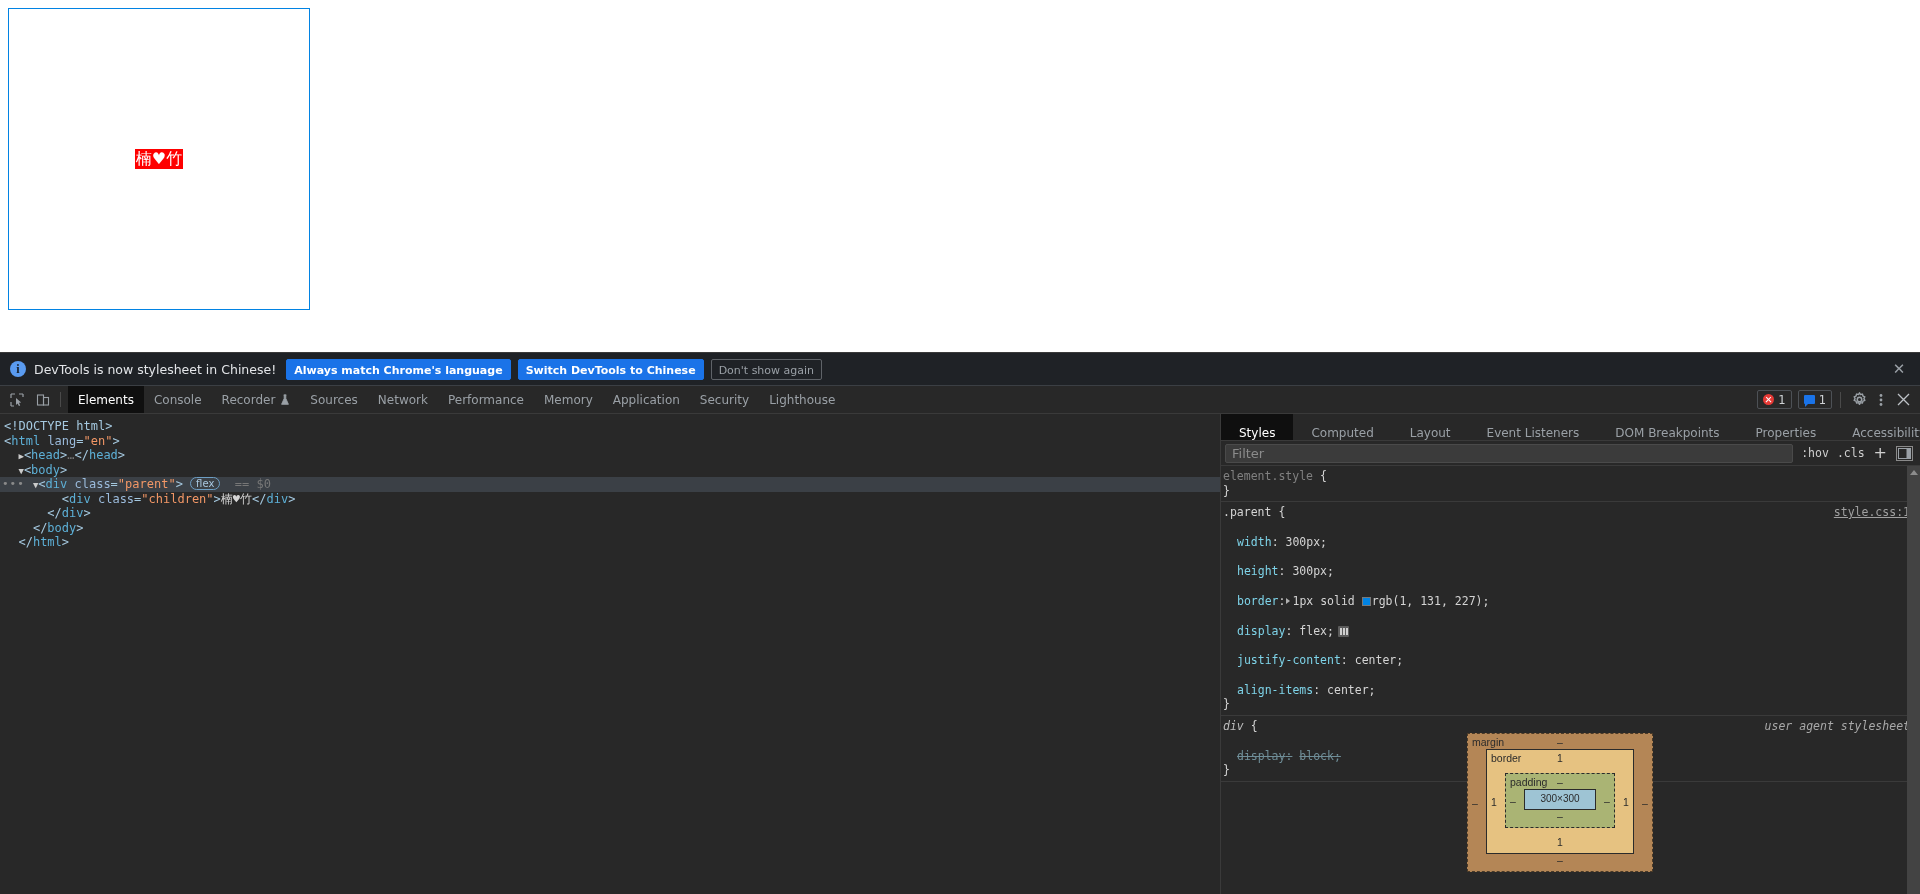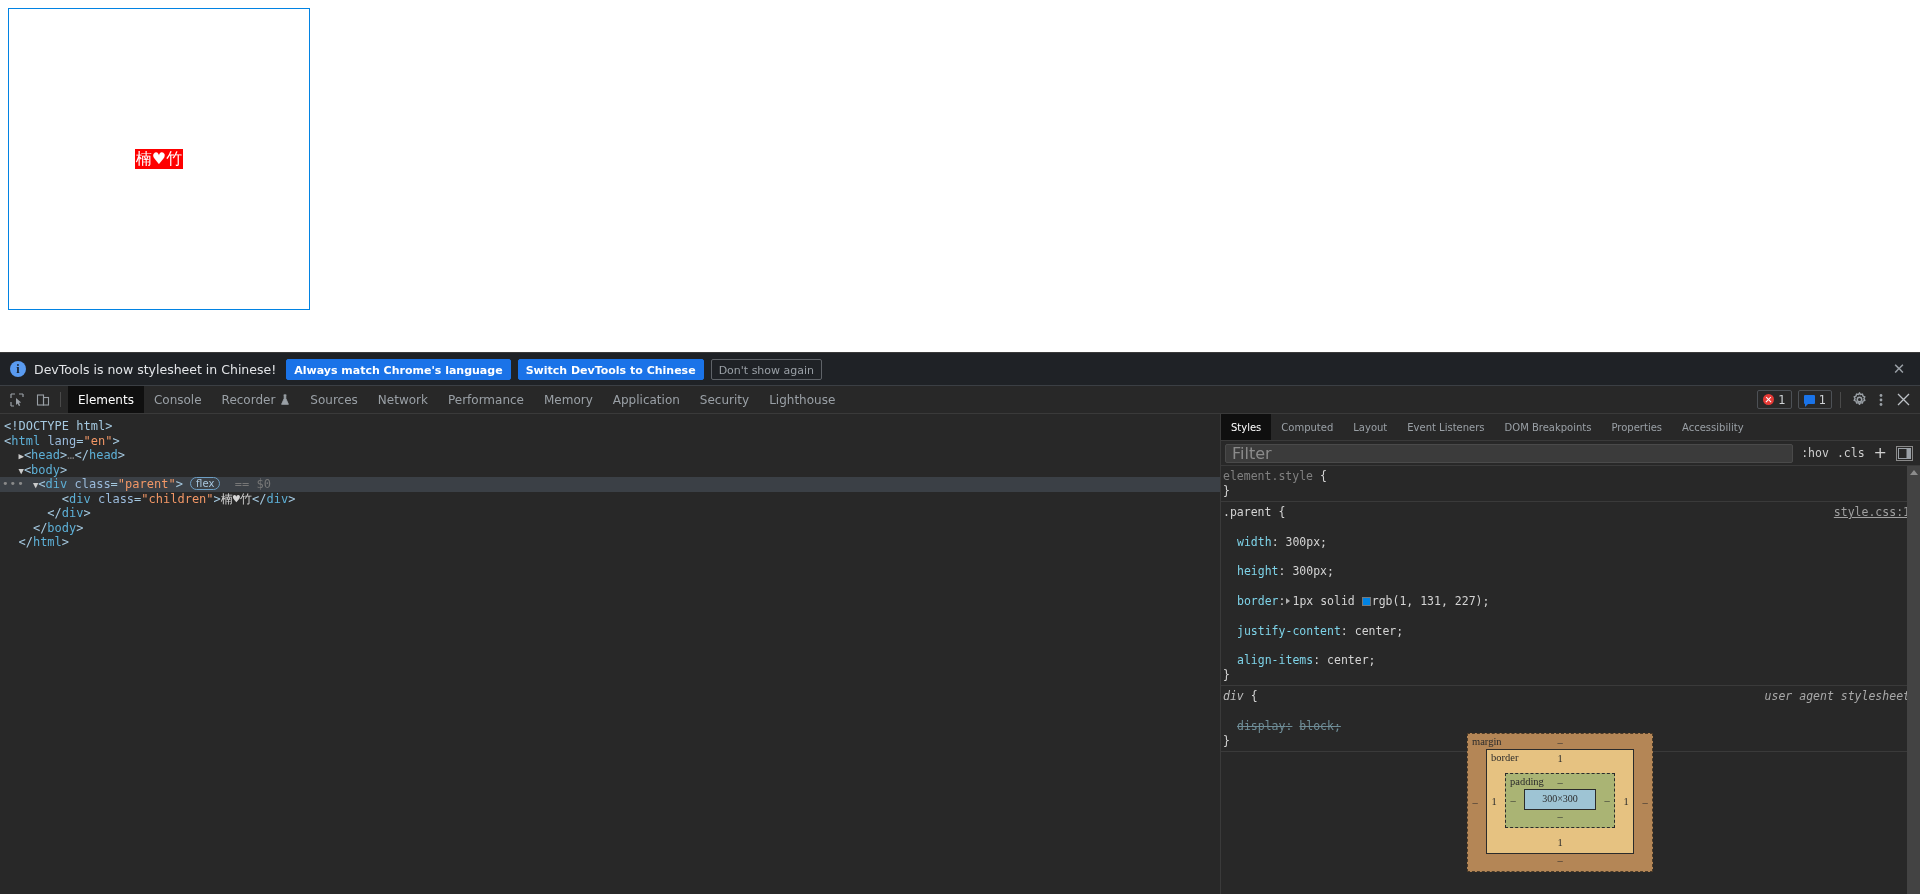--- a/index.html
+++ b/index.html
@@ -221,38 +221,38 @@
     cursor: pointer;
   }
 
   
   .styles-tabs {
     height: 27px;
     display: flex; align-items: stretch;
     border-bottom: 1px solid #3a3a3a;
     background: #282828;
   }
-  .styles-tabs .tab { font-size: 10px; padding: 0 10px; }
+  .styles-tabs .tab { font-size: 12px; padding: 0 18px; align-items: flex-end; }
   .styles-tabs .tab.active { background: #0f0f0f; color: #ffffff; }
 
   .filter-row {
     height: 25px;
     display: flex; align-items: center;
     border-bottom: 1px solid #3a3a3a;
     padding: 0 4px 0 0;
     background: #282828;
   }
   .filter-input {
     flex: 1;
     height: 19px; margin: 0 4px;
     background: #3b3b3b;
     border: 1px solid #4a4a4a;
     border-radius: 2px;
     color: #cfcfcf;
-    font-size: 16px;
+    font-size: 13px;
     padding: 0 6px;
     outline: none;
     font-family: "DejaVu Sans", sans-serif;
   }
   .filter-input::placeholder { color: #8b8b8b; }
   .pseudo-btn {
     font-family: "DejaVu Sans Mono", monospace;
     font-size: 11.5px;
     color: #cfcfcf;
     padding: 0 4px;
@@ -326,21 +326,21 @@
     box-shadow: 3px 0 0 #cfcfcf, 6px 0 0 #cfcfcf;
   }
 
   
   .boxmodel-wrap {
     position: absolute;
     left: 246px; bottom: 22px;
     width: 186px;
   }
   .bm {
-    font-family: Liberation Serif, serif;
+    font-family: Liberation Sans, sans-serif;
     color: #2b2b2b;
     text-align: center;
     font-size: 11px;
   }
   .bm-margin {
     background: #b48656;
     border: 1px dashed #4a3a28;
     padding: 2px 4px 4px 4px;
     position: relative;
   }
@@ -554,20 +554,21 @@
               <div class="rule">
                 <div class="rule-line"><span class="sel-dim">element.style</span><span class="brace"> {</span></div>
                 <div class="rule-line"><span class="brace">}</span></div>
               </div>
               <div class="rule">
                 <div class="origin">style.css:1</div>
                 <div class="rule-line"><span class="sel-name">.parent</span><span class="brace"> {</span></div>
                 <div class="rule-line indent"><span class="prop">width</span><span class="val">:</span><span class="val"> </span><span class="val">300px;</span></div>
                 <div class="rule-line indent"><span class="prop">height</span><span class="val">:</span><span class="val"> </span><span class="val">300px;</span></div>
                 <div class="rule-line indent"><span class="prop">border</span><span class="val">:</span><span class="arrow-tri"></span><span class="val">1px solid </span><span class="swatch" style="background: rgb(1, 131, 227);"></span><span class="val">rgb(1, 131, 227);</span></div>
+                <div class="rule-line indent"><span class="prop">display</span><span class="val">:</span><span class="val"> </span><span class="val">flex;</span><span class="flexbtn"></span></div>
                 <div class="rule-line indent"><span class="prop">justify-content</span><span class="val">:</span><span class="val"> </span><span class="val">center;</span></div>
                 <div class="rule-line indent"><span class="prop">align-items</span><span class="val">:</span><span class="val"> </span><span class="val">center;</span></div>
                 <div class="rule-line"><span class="brace">}</span></div>
               </div>
               <div class="rule">
                 <div class="origin ua">user agent stylesheet</div>
                 <div class="rule-line"><span class="sel-ua">div</span><span class="brace"> {</span></div>
                 <div class="rule-line indent"><span class="prop struck">display</span><span class="val struck">:</span><span class="val"> </span><span class="val struck">block;</span></div>
                 <div class="rule-line"><span class="brace">}</span></div>
               </div>

